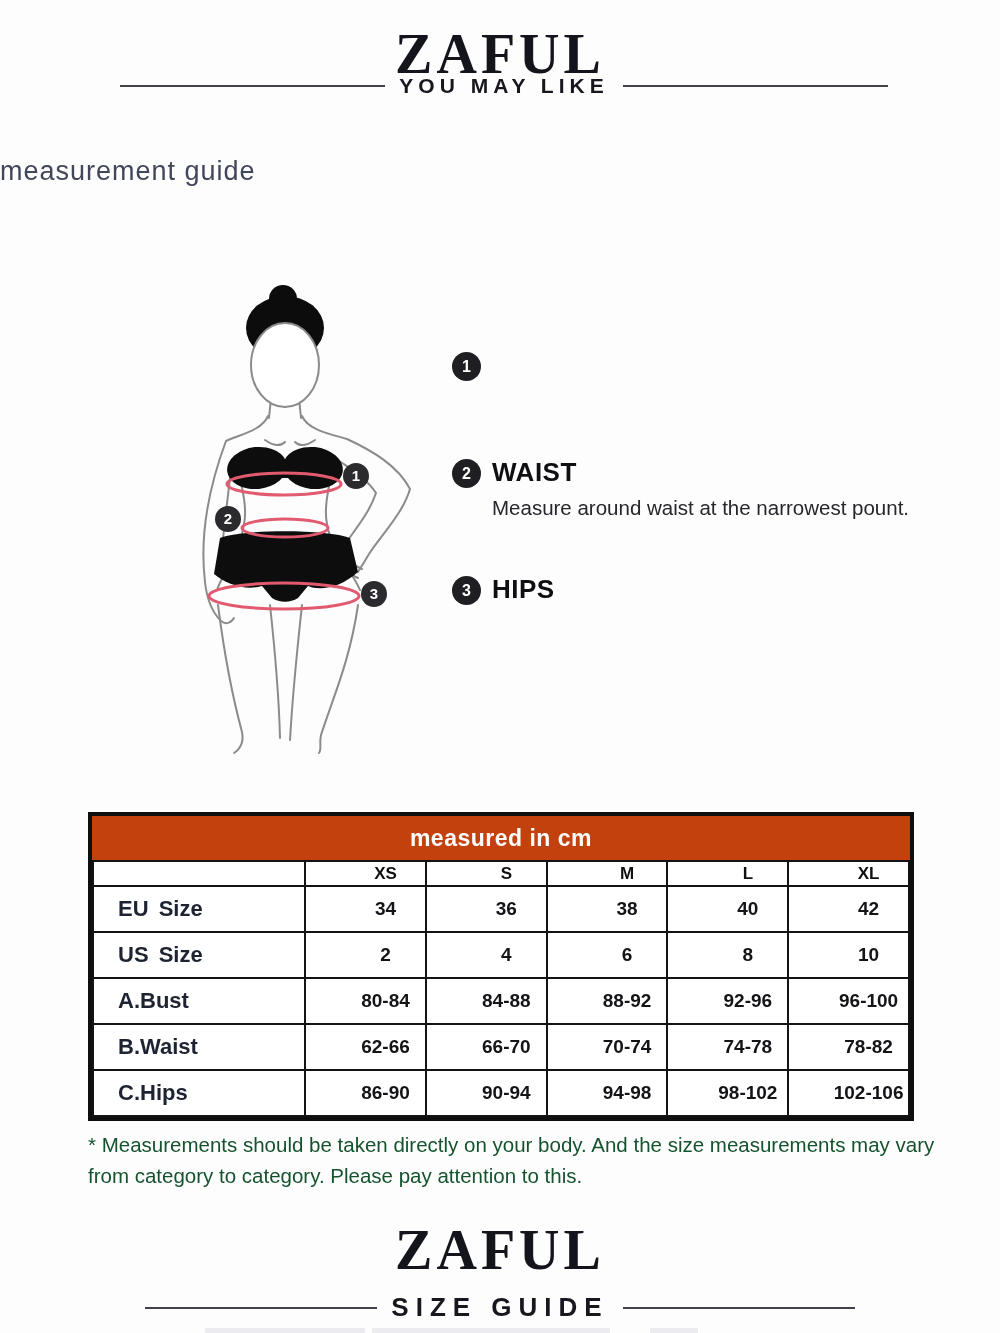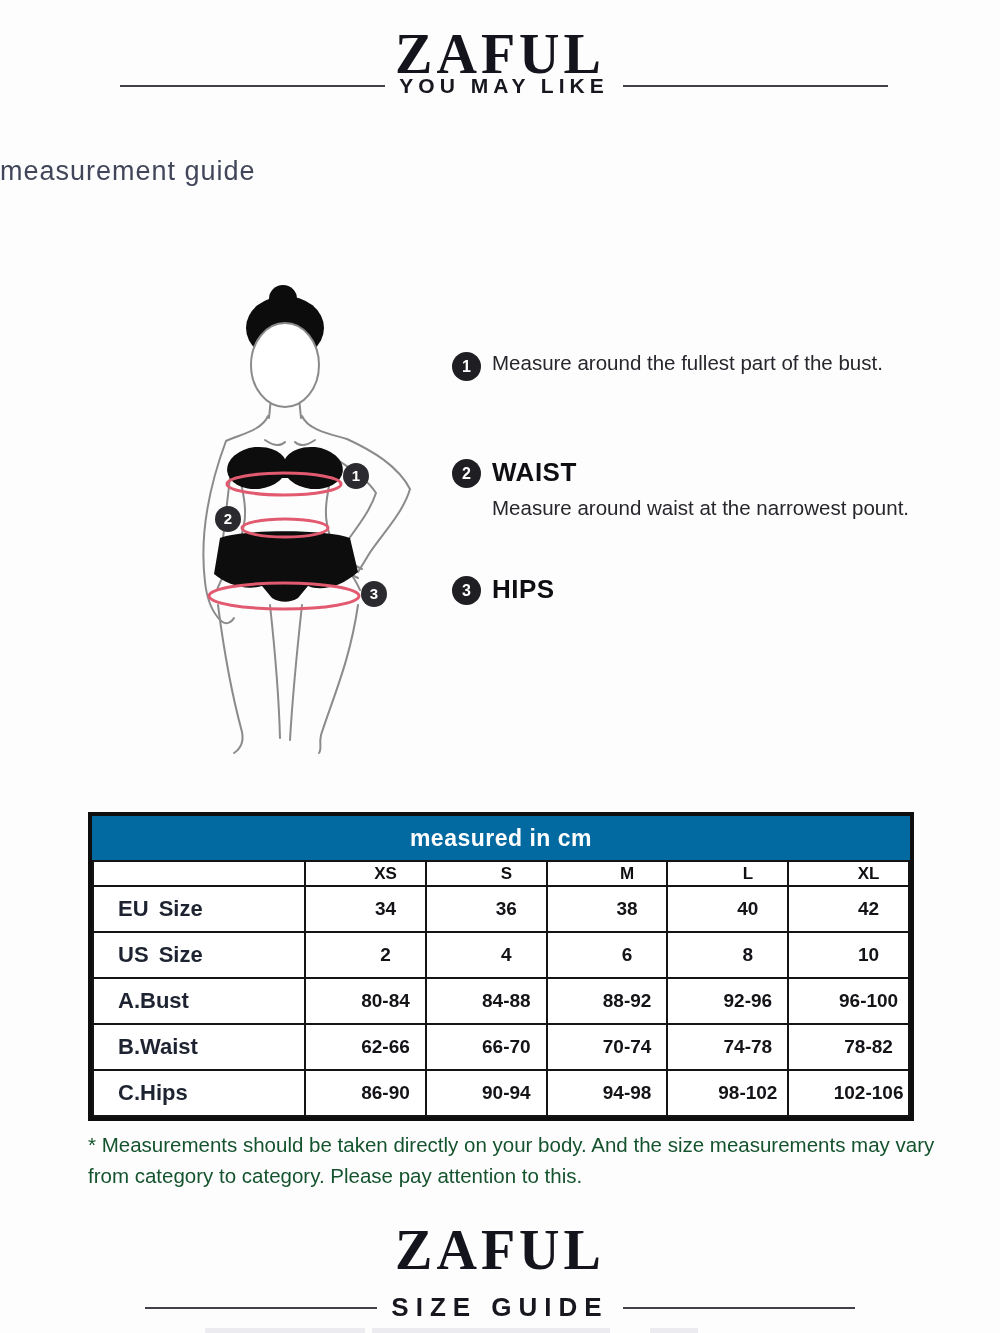--- a/index.html
+++ b/index.html
@@ -56,21 +56,21 @@
   .instruction.i1 { top:350px; }
   .instruction.i2 { top:457px; }
   .instruction.i3 { top:574px; width:478px; }
 
   
   .table-wrap {
     position:absolute; left:88px; top:812px; width:826px;
     border:4px solid #0e0e0e; background:#ffffff;
   }
   .table-caption {
-    height:44px; background:#0369a1; color:#ffffff;
+    height:44px; background:#c2410c; color:#ffffff;
     display:flex; align-items:center; justify-content:center;
     font-size:23px; font-weight:700; letter-spacing:0.5px;
   }
   table.size-table { width:100%; border-collapse:collapse; table-layout:fixed; }
   .size-table th, .size-table td { border:2px solid #141414; text-align:center;padding-left:40px; }
   .size-table col.label-col { width:26%; }
   .size-table thead th { height:25px; font-size:17px; font-weight:700; color:#101014; }
   .size-table tbody tr { height:46px; }
   .size-table td.row-label {
     text-align:left; padding-left:24px; font-size:22px; font-weight:600;
@@ -151,21 +151,20 @@
         <circle cx="58" cy="249" r="13" fill="#2b2b2f"></circle>
         <text x="58" y="254" fill="#ffffff">2</text>
         <circle cx="204" cy="324" r="13" fill="#2b2b2f"></circle>
         <text x="204" y="329" fill="#ffffff">3</text>
       </g>
     </svg>
   </div>
 
   <div class="instruction i1">
     <span class="bullet">1</span>
-    <p>Measure around the fullest part of the bust.</p>
   </div>
   <div class="instruction i2">
     <span class="bullet">2</span>
     <h3>WAIST</h3>
     <p>Measure around waist at the narrowest pount.</p>
   </div>
   <div class="instruction i3">
     <span class="bullet">3</span>
     <h3>HIPS</h3>
   </div>

